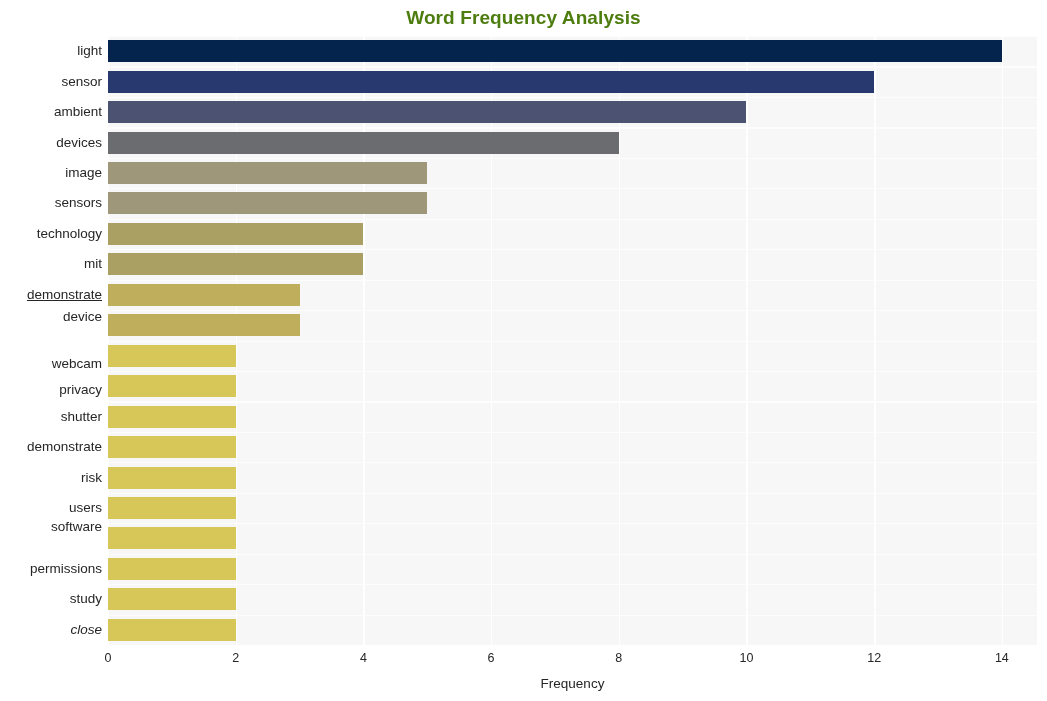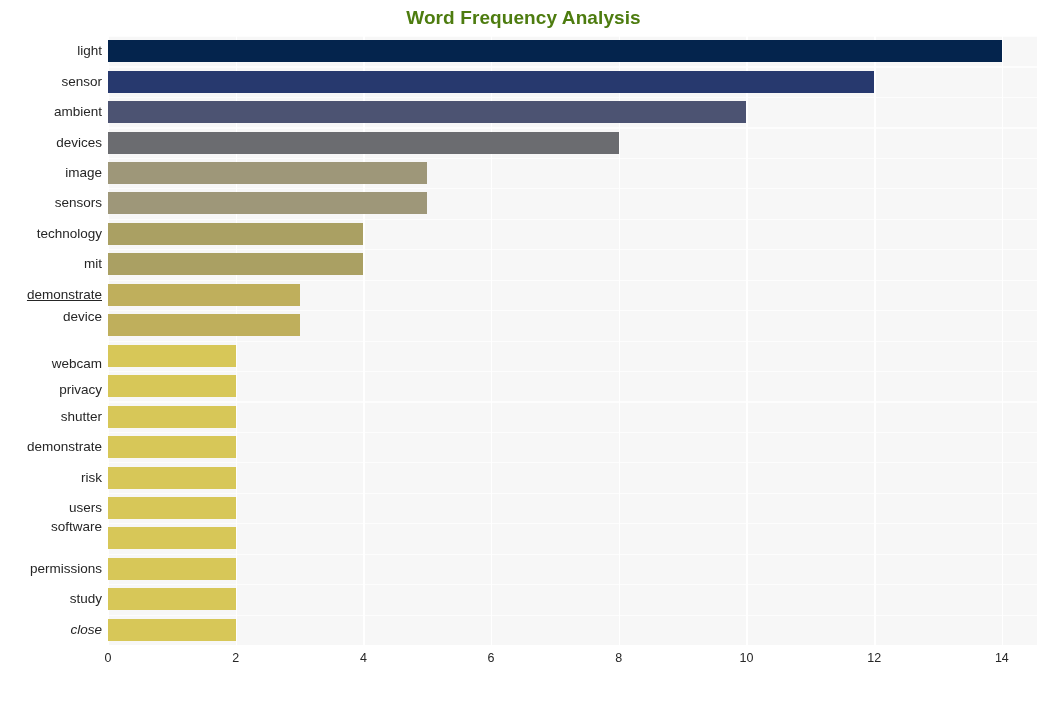--- a/index.html
+++ b/index.html
@@ -240,14 +240,15 @@
       <div class="xtick-item" style="left: 108px;">0</div>
       <div class="xtick-item" style="left: 235.698px;">2</div>
       <div class="xtick-item" style="left: 363.395px;">4</div>
       <div class="xtick-item" style="left: 491.093px;">6</div>
       <div class="xtick-item" style="left: 618.79px;">8</div>
       <div class="xtick-item" style="left: 746.488px;">10</div>
       <div class="xtick-item" style="left: 874.186px;">12</div>
       <div class="xtick-item" style="left: 1001.88px;">14</div>
     </div>
 
+  <div id="xlabel">Frequency</div>
 
 </div>
 
 </body></html>

